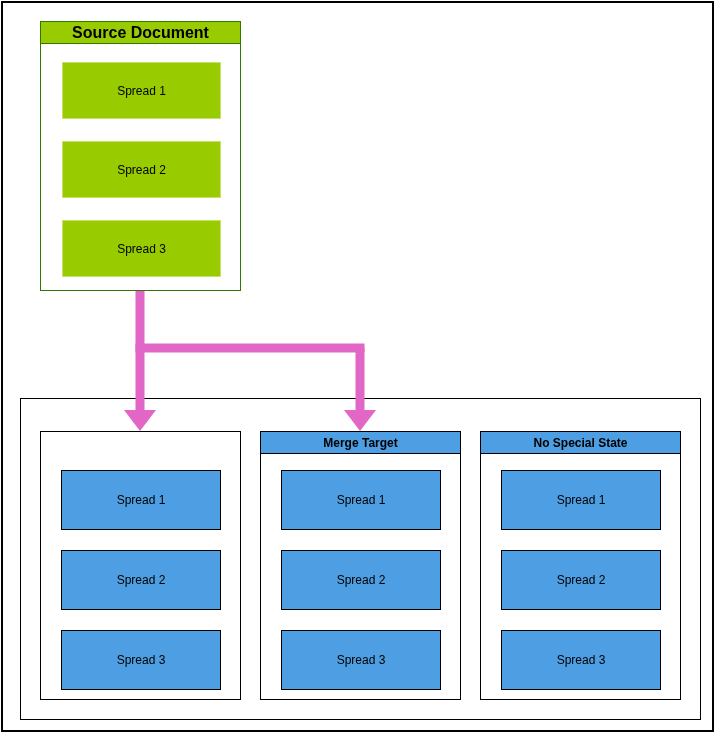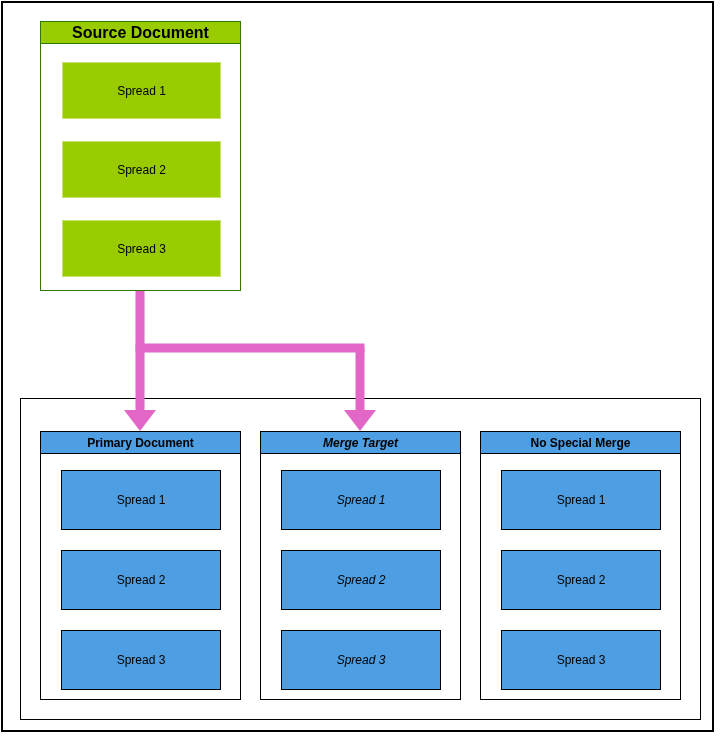--- a/index.html
+++ b/index.html
@@ -61,21 +61,21 @@
   }
 
   
   .doc-container {
     position: absolute; top: 431px;
     width: 201px; height: 269px;
     border: 1px solid #000;
     background: #fff;
   }
   .doc-container.primary { left: 40px; }
-  .doc-container.merge   { left: 260px; font-style: italic; }
+  .doc-container.merge   { left: 260px; }
   .doc-container.nospec  { left: 480px; }
   .doc-header {
     position: absolute; left: 0; top: 0;
     width: 100%; height: 22px;
     background: #4D9EE2;
     border-bottom: 1px solid #000;
     font-size: 12px; font-weight: bold;
     display: flex; align-items: center; justify-content: center;
   }
   .doc-spread {
@@ -109,33 +109,32 @@
     <g stroke="#E266C6" stroke-width="9" fill="none">
       <line x1="140" y1="291" x2="140" y2="410"></line>
       <line x1="135.5" y1="348" x2="364.5" y2="348"></line>
       <line x1="360" y1="348" x2="360" y2="410"></line>
     </g>
     <polygon fill="#E266C6" points="124,410 156,410 140,431"></polygon>
     <polygon fill="#E266C6" points="344,410 376,410 360,431"></polygon>
   </svg>
 
   <div class="doc-container primary">
-    <div class="doc-header">Primary Document</div>
     <div class="doc-spread s1">Spread 1</div>
     <div class="doc-spread s2">Spread 2</div>
     <div class="doc-spread s3">Spread 3</div>
   </div>
 
   <div class="doc-container merge">
     <div class="doc-header">Merge Target</div>
     <div class="doc-spread s1">Spread 1</div>
     <div class="doc-spread s2">Spread 2</div>
     <div class="doc-spread s3">Spread 3</div>
   </div>
 
   <div class="doc-container nospec">
-    <div class="doc-header">No Special Merge</div>
+    <div class="doc-header">No Special State</div>
     <div class="doc-spread s1">Spread 1</div>
     <div class="doc-spread s2">Spread 2</div>
     <div class="doc-spread s3">Spread 3</div>
   </div>
 
 </div>
 
 </body></html>

